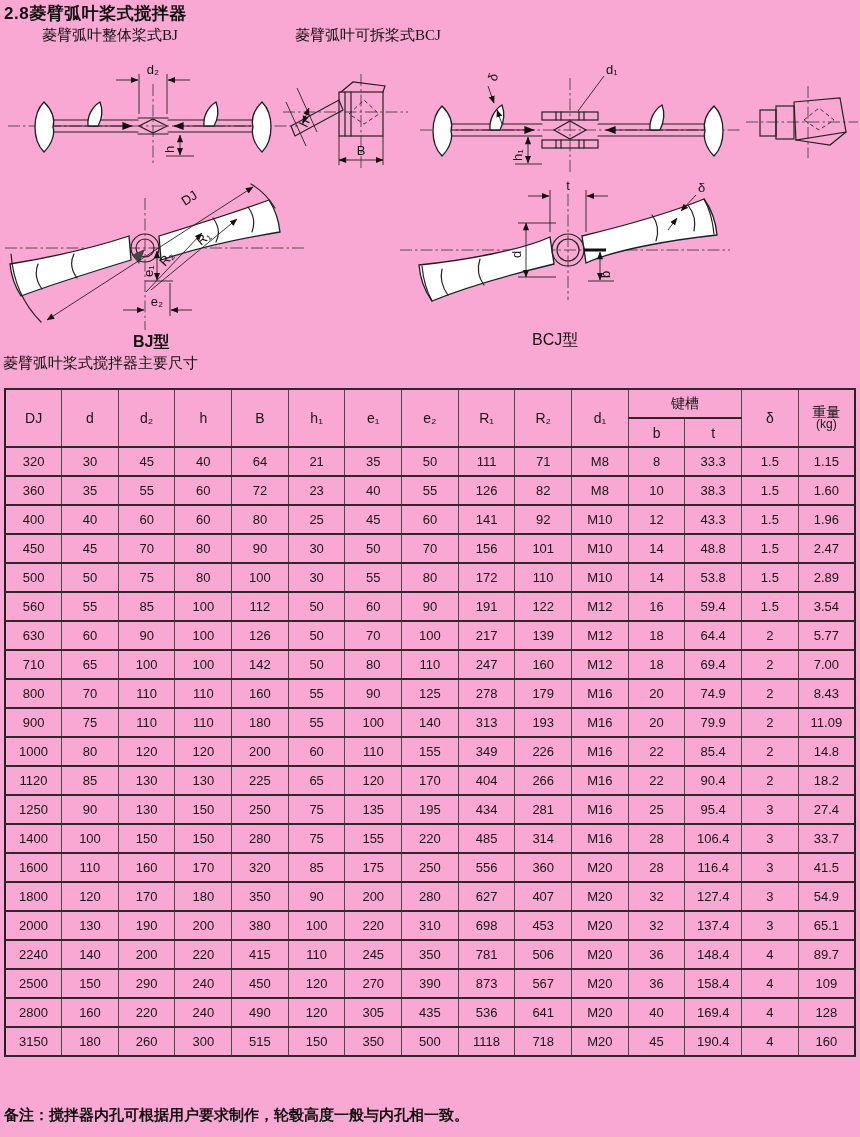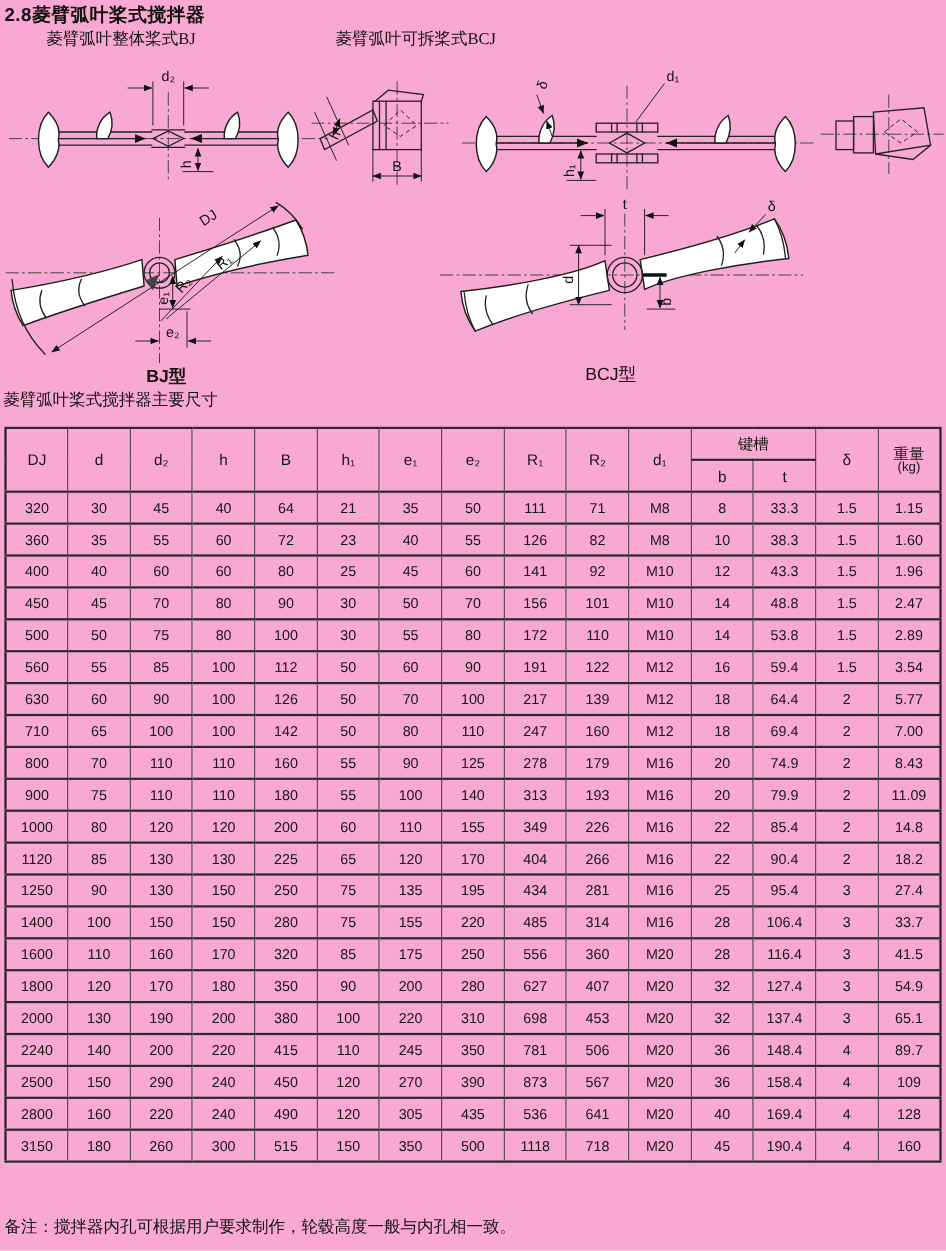--- a/index.html
+++ b/index.html
@@ -1,27 +1,27 @@
 <!DOCTYPE html>
 <html><head>
 <meta charset="utf-8">
 <style>
   html,body{margin:0;padding:0;background:#fff;}
   .page{position:relative;width:860px;height:1137px;background:#f9a8d4;
         font-family:"Liberation Sans",sans-serif;color:#111;overflow:hidden;}
   .title{position:absolute;left:4px;top:2px;font-size:17px;font-weight:bold;letter-spacing:.5px;}
   .sub{position:absolute;top:26px;font-size:15px;font-family:Liberation Serif, serif;}
   .sub-left{left:42px;}
-  .sub-right{left:305px;}
+  .sub-right{left:295px;}
   .dwg{position:absolute;}
   .type-label{position:absolute;font-size:16px;}
   .bj-label{left:133px;top:332px;font-weight:bold;}
   .bcj-label{left:532px;top:330px;}
   .table-title{position:absolute;left:3px;top:354px;font-size:15px;}
-  .note{position:absolute;left:4px;top:1106px;font-size:15px;font-weight:normal;}
+  .note{position:absolute;left:4px;top:1106px;font-size:15px;font-weight:bold;}
 
   table.dims{position:absolute;left:4px;top:388px;width:852px;border-collapse:collapse;
       table-layout:fixed;font-size:13px;text-align:center;border:2px solid #222;}
   table.dims th,table.dims td{
       border-left:1px solid #4a4a4a;border-right:1px solid #4a4a4a;
       border-top:2px solid #2a2a2a;border-bottom:2px solid #2a2a2a;
       padding:0;height:27px;font-weight:normal;color:#161616;}
   table.dims thead th{font-size:14px;}
   .unit{font-size:12px;display:block;margin-top:-2px;}
   .wt{line-height:1.1;margin-left:18px;}

